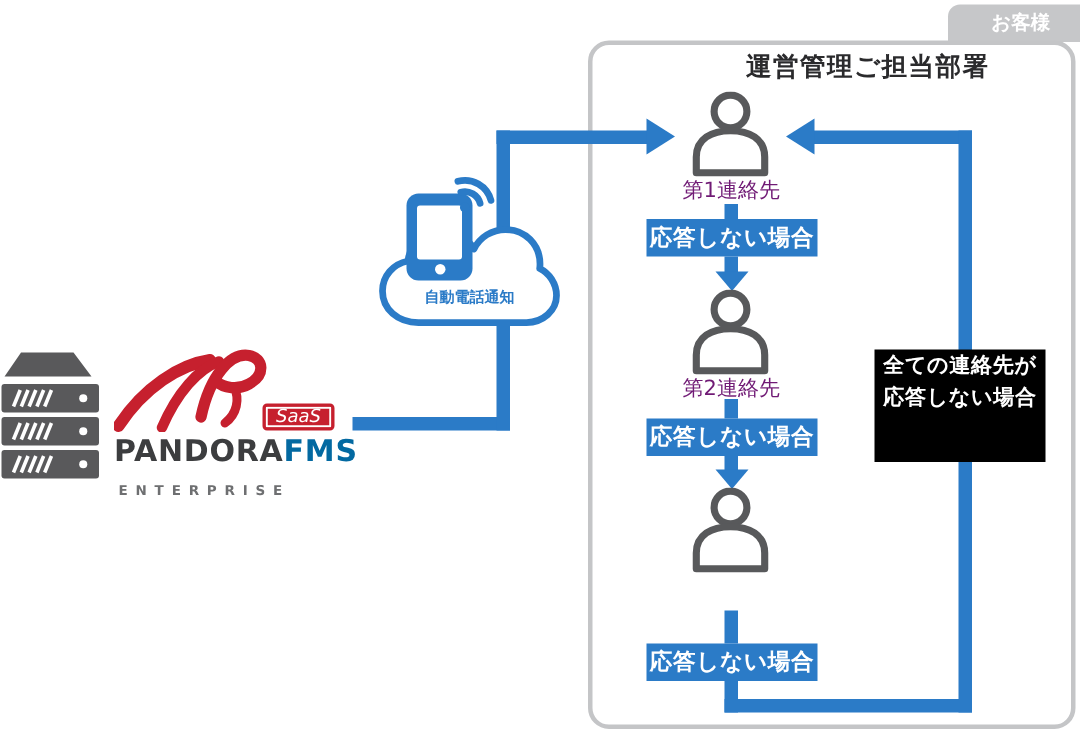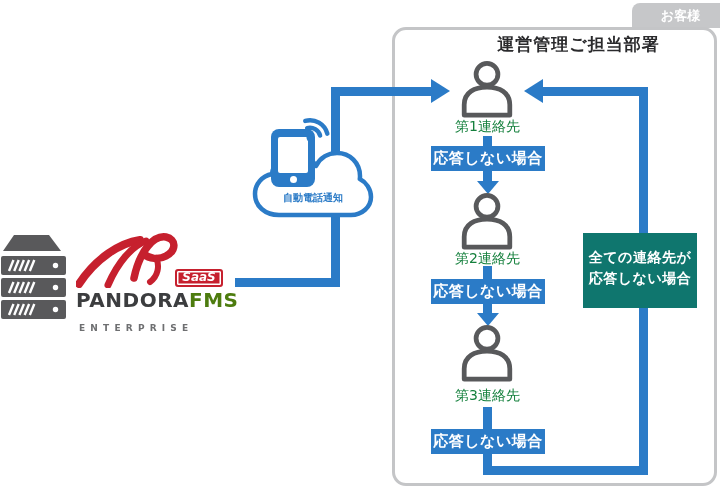--- a/index.html
+++ b/index.html
@@ -26,54 +26,54 @@
     font-size:13px;font-weight:700;text-align:center;line-height:25px;
   }
   .panel-title{
     position:absolute;left:392px;top:33px;width:373px;z-index:4;
     text-align:center;font-size:17px;font-weight:700;color:#2a2a2c;letter-spacing:1px;
   }
   
   .person{position:absolute;width:56px;height:57px;z-index:4;}
   .contact-label{
     position:absolute;left:427px;width:121px;z-index:4;
-    text-align:center;font-size:14px;color:#15803d;
+    text-align:center;font-size:14px;color:#701a75;
   }
   .no-answer{
     position:absolute;left:431px;width:114px;height:25px;z-index:4;
     background:#2b7bc7;color:#ffffff;font-size:15px;font-weight:700;
     text-align:center;line-height:25px;letter-spacing:0.5px;
   }
   .loop-note{
     position:absolute;left:583px;top:233px;width:114px;height:75px;z-index:4;
-    background:#0f766e;color:#ffffff;font-size:14px;font-weight:700;
-    text-align:center;padding-top:14px;line-height:21px;letter-spacing:0.5px;
+    background:#000000;color:#ffffff;font-size:14px;font-weight:700;
+    text-align:center;padding-top:1px;line-height:21px;letter-spacing:0.5px;
   }
   
   .cloud-svg{position:absolute;left:252px;top:146px;z-index:5;}
   .cloud-label{
     position:absolute;left:253px;top:191px;width:120px;z-index:6;
     text-align:center;color:#2b7bc7;font-size:10px;font-weight:700;
   }
   .phone{position:absolute;left:271px;top:129px;width:44px;height:58px;background:#2b7bc7;border-radius:8px;z-index:6;}
   .phone-screen{position:absolute;left:7px;top:8px;width:30px;height:36px;background:#ffffff;border-radius:2px;}
   .phone-home{position:absolute;left:18.5px;top:47px;width:7px;height:7px;background:#ffffff;border-radius:50%;}
   .wifi{position:absolute;left:300px;top:110px;z-index:6;transform:rotate(-15deg);}
   
   .server-svg{position:absolute;left:0px;top:232px;z-index:2;}
   .logo-swoosh{position:absolute;left:76px;top:232px;z-index:2;}
   .logo-line{position:absolute;left:76px;top:288px;z-index:2;font-weight:800;font-size:20px;letter-spacing:0.5px;white-space:nowrap;}
   .logo-brand{color:#3c3d3f;}
-  .logo-product{color:#4d7c0f;}
+  .logo-product{color:#0369a1;}
   .logo-edition{position:absolute;left:79px;top:323px;z-index:2;font-size:9px;font-weight:700;letter-spacing:5.2px;color:#6e6f71;white-space:nowrap;}
   .saas-badge{
     position:absolute;left:175px;top:269px;width:48px;height:18px;z-index:3;
     background:#c6202e;border:2px solid #c6202e;border-radius:3px;
     box-shadow:inset 0 0 0 1.5px #ffffff;
-    color:#ffffff;font-size:12px;font-weight:700;font-style:italic;
+    color:#ffffff;font-size:12px;font-weight:400;font-style:italic;
     text-align:center;line-height:13px;
   }
 </style>
 </head>
 <body>
 
 <div id="stage">
 
   <div class="tab">お客様</div>
 
@@ -108,21 +108,20 @@
   <svg class="person" style="left:459px;top:193px;" viewBox="0 0 56 60">
     <circle cx="28" cy="14" r="11.5" fill="#ffffff" stroke="#58595b" stroke-width="5"></circle>
     <path d="M4,57 L4,46 C4,33 15,27.5 28,27.5 C41,27.5 52,33 52,46 L52,57 Z" fill="#ffffff" stroke="#58595b" stroke-width="5" stroke-linejoin="round"></path>
   </svg>
   <div class="contact-label" style="top:250px;">第2連絡先</div>
 
   <svg class="person" style="left:459px;top:325px;" viewBox="0 0 56 60">
     <circle cx="28" cy="14" r="11.5" fill="#ffffff" stroke="#58595b" stroke-width="5"></circle>
     <path d="M4,57 L4,46 C4,33 15,27.5 28,27.5 C41,27.5 52,33 52,46 L52,57 Z" fill="#ffffff" stroke="#58595b" stroke-width="5" stroke-linejoin="round"></path>
   </svg>
-  <div class="contact-label" style="top:387px;">第3連絡先</div>
 
   <div class="no-answer" style="top:146px;">応答しない場合</div>
   <div class="no-answer" style="top:279px;">応答しない場合</div>
   <div class="no-answer" style="top:429px;">応答しない場合</div>
 
   <div class="loop-note">
     <div>全ての連絡先が</div>
     <div>応答しない場合</div>
   </div>
 

